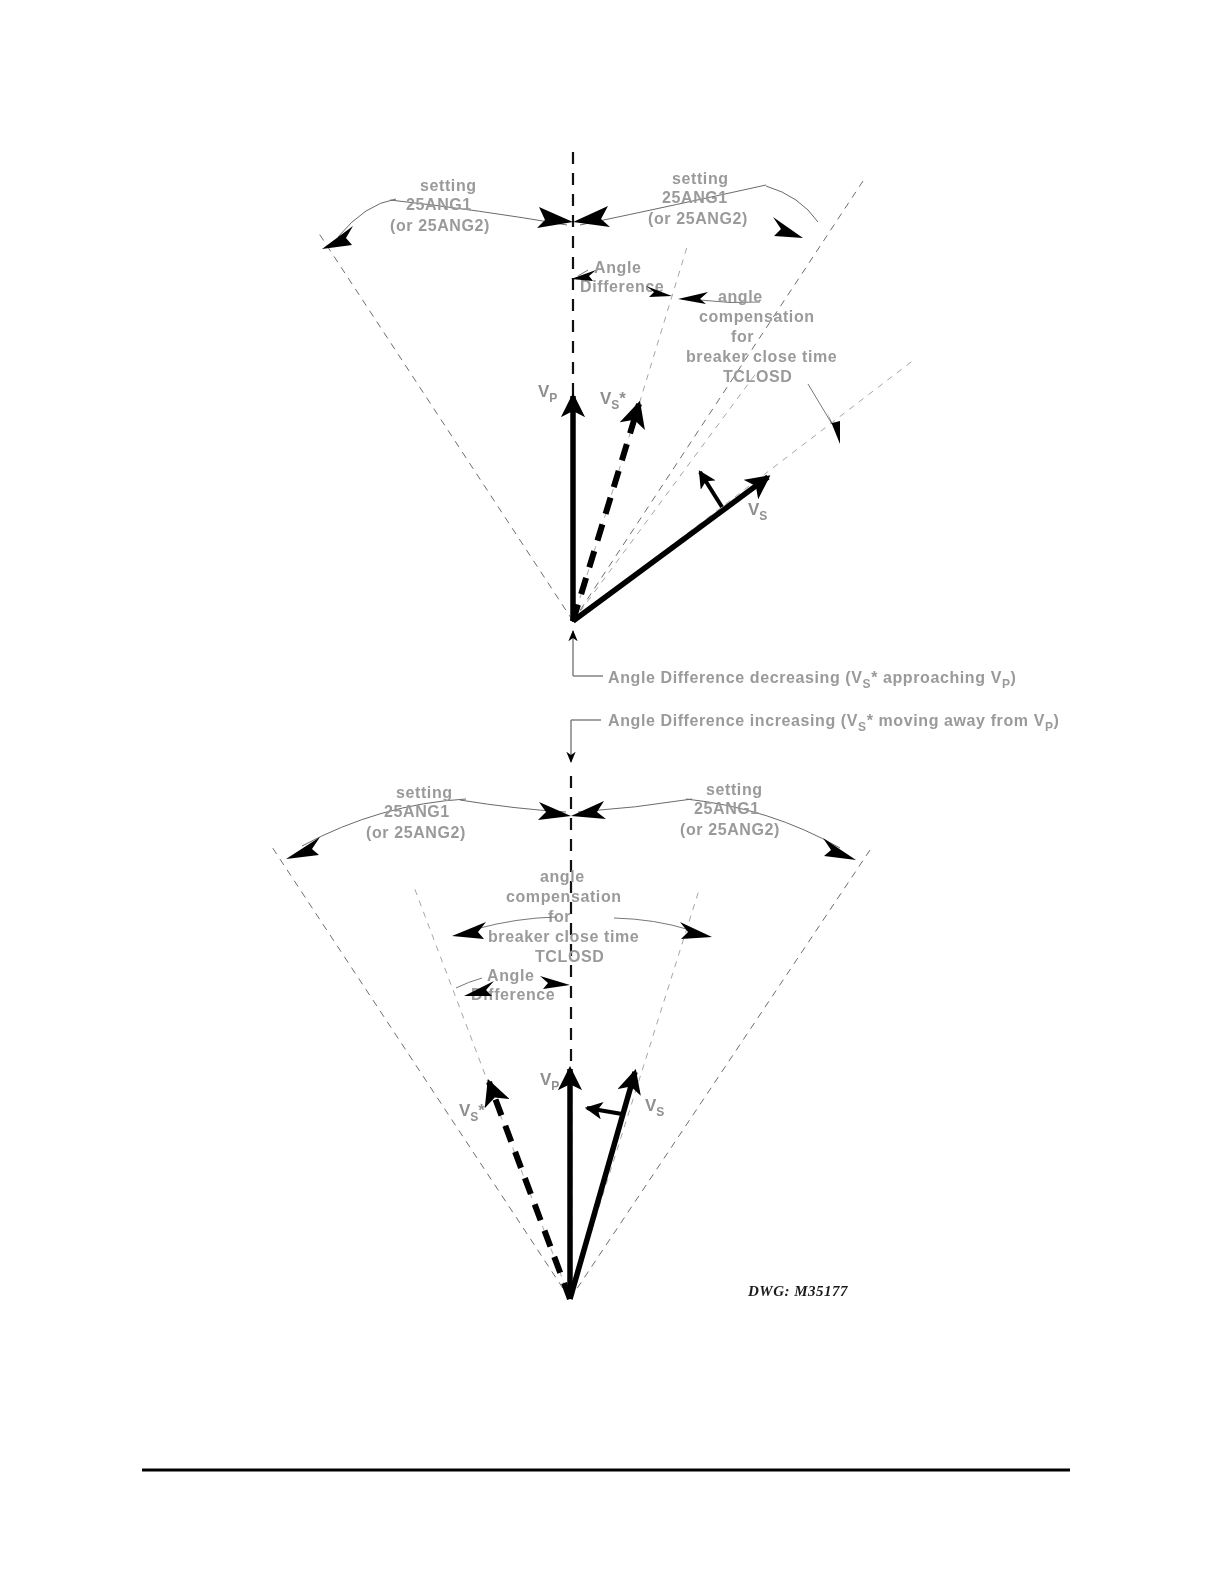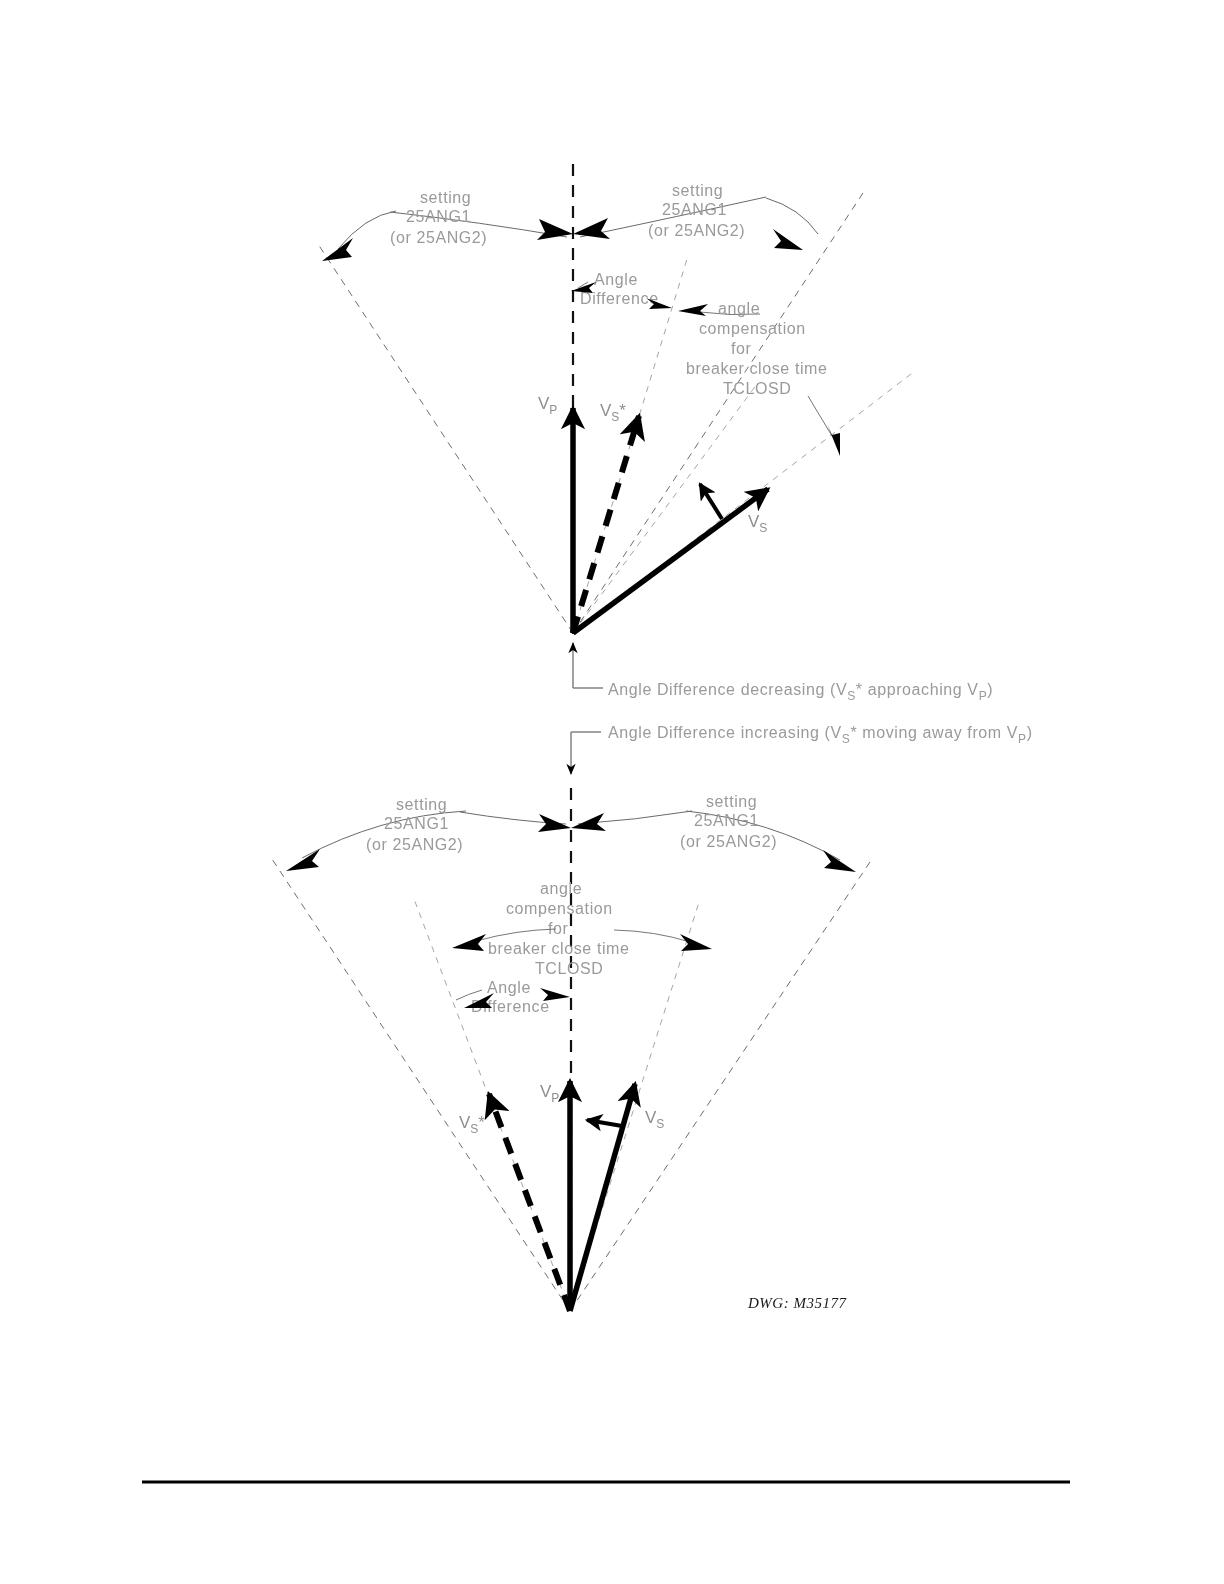--- a/index.html
+++ b/index.html
@@ -11,24 +11,25 @@
   body {
     width: 1224px;
     height: 1584px;
     font-family: "Liberation Sans", sans-serif;
     position: relative;
     overflow: hidden;
   }
   #page {
     position: absolute;
     left: 0;
-    top: 16px;
+    top: 4px;
     width: 1224px;
     height: 1256px;
     background: #ffffff;
+    font-weight: bold;
   }
   svg#figure {
     position: absolute;
     left: 0;
     top: 0;
     width: 1224px;
     height: 1584px;
     display: block;
   }
   .lbl {

